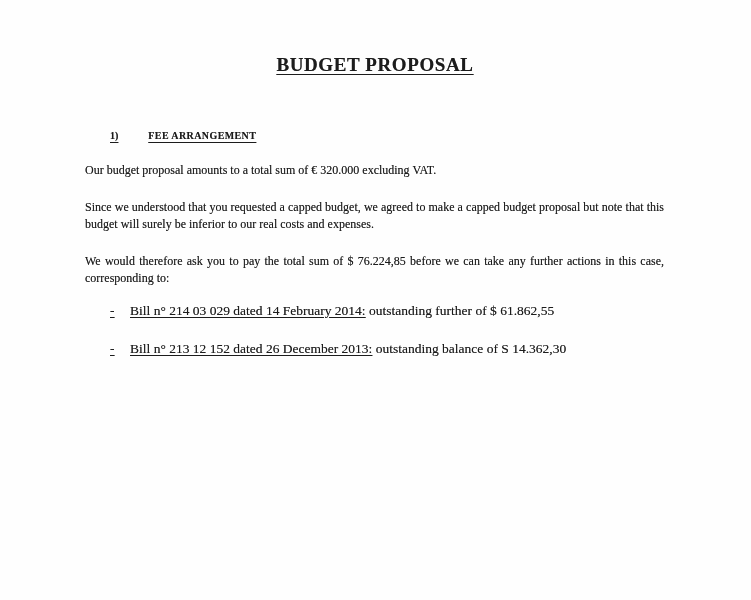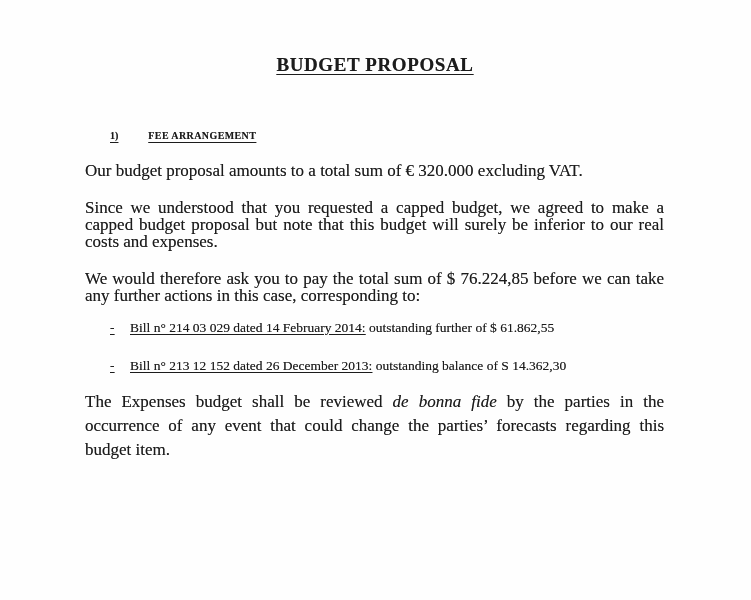--- a/index.html
+++ b/index.html
@@ -43,21 +43,21 @@
   }
   .section-heading .txt {
     display: inline-block;
     margin-left: 30px;
     letter-spacing: 0.4px;
     text-decoration: underline;
     text-underline-offset: 3px;
   }
   .para {
     margin: 20px 1px 0 0;
-    font-size: 17px;
+    font-size: 12px;
     line-height: 17px;
     text-align: justify;
   }
   .para.first { margin-top: 17px; }
   .para.wide  { line-height: 24px; margin-top: 16px; }
   .para.last  { margin-top: 12px; }
   .bullet {
     position: relative;
     margin: 21px 0 0 45px;
     font-size: 13.5px;
@@ -95,16 +95,15 @@
   <p class="para">We would therefore ask you to pay the total sum of $ 76.224,85 before we can take any further actions in this case, corresponding to:</p>
 
   <div class="bullet b1">
     <span class="marker">-</span><span class="u">Bill n° 214 03 029 dated 14 February 2014:</span><span> outstanding further of $ 61.862,55</span>
   </div>
 
   <div class="bullet">
     <span class="marker">-</span><span class="u">Bill n° 213 12 152 dated 26 December 2013:</span><span> outstanding balance of S 14.362,30</span>
   </div>
 
-  <p class="para wide"><span>The Expenses budget shall be reviewed </span><em>de bonna fide</em><span> by the parties in the occurrence of any event that could change the parties’ forecasts regarding this budget item.</span></p>
 
 
 </div>
 
 </body></html>

